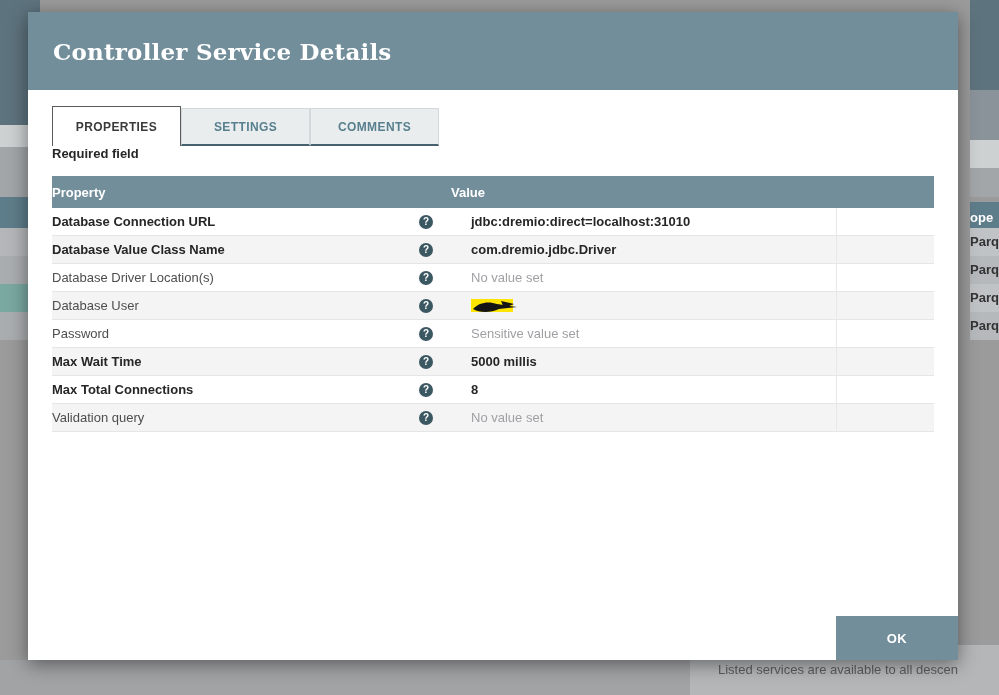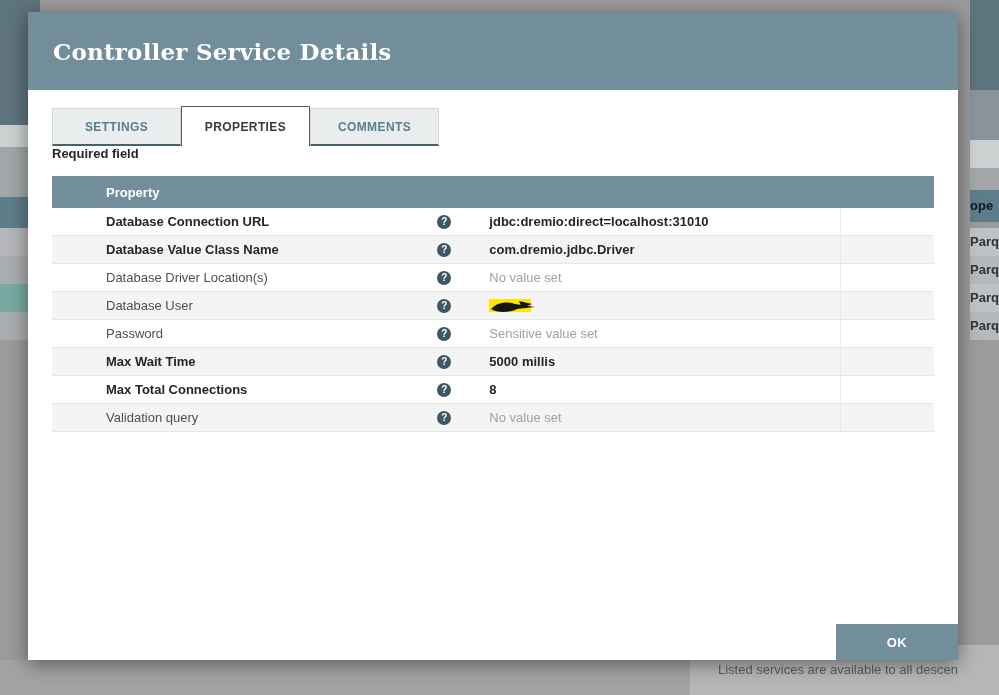--- a/index.html
+++ b/index.html
@@ -19,22 +19,22 @@
   #bgL4 { left:0; top:197px; width:40px; height:31px; background:#5e7d8a; }
   #bgL5 { left:0; top:228px; width:40px; height:28px; background:#b4b6b9; }
   #bgL6 { left:0; top:256px; width:40px; height:28px; background:#aaadaf; }
   #bgL7 { left:0; top:284px; width:40px; height:28px; background:#7aa9a2; }
   #bgL8 { left:0; top:312px; width:40px; height:28px; background:#aaadaf; }
 
   #bgR1 { left:970px; top:0;    width:29px; height:90px; background:#5d737e; }
   #bgR2 { left:970px; top:90px;  width:29px; height:50px; background:#8b939a; }
   #bgR3 { left:970px; top:140px; width:29px; height:28px; background:#cdd1d2; }
   #bgR4 { left:970px; top:168px; width:29px; height:29px; background:#a3a6a8; }
-  #bgScope { left:970px; top:190px; width:29px; height:32px; background:#5e7d8a;
-             color:#0f172a; font-weight:bold; font-size:13px; line-height:31px; overflow:hidden; white-space:nowrap; }
+  #bgScope { left:970px; top:202px; width:29px; height:32px; background:#5e7d8a;
+             color:#ffffff; font-weight:bold; font-size:13px; line-height:31px; overflow:hidden; white-space:nowrap; }
   .bgRow { left:970px; width:29px; height:28px; color:#333; font-weight:600; font-size:13px;
            line-height:28px; overflow:hidden; white-space:nowrap; }
   #bgRow0 { top:228px; background:#c0c3c5; }
   #bgRow1 { top:256px; background:#b6b9bb; }
   #bgRow2 { top:284px; background:#c0c3c5; }
   #bgRow3 { top:312px; background:#b6b9bb; }
 
   #bgBottomBand  { left:0;   top:660px; width:999px; height:35px; background:#a2a3a5; }
   #bgBottomLight { left:690px; top:645px; width:309px; height:50px; background:#b4b6b8; }
   #bgFooterText  { left:718px; top:662px; font-size:13px; color:#5c5c5c; white-space:nowrap; z-index:1; }
@@ -69,21 +69,21 @@
 
   .required-field { font-size:13px; font-weight:bold; color:#262626; }
 
   
   .props-table { margin-top:15px; width:882px; }
   .t-header {
     display:flex; height:32px; background:#728e9b; color:#fff;
     font-size:13px; font-weight:bold; align-items:center;
   }
   .cell { overflow:hidden; }
-  .prop-cell  { width:393px; padding-left:22px; display:flex; align-items:center; justify-content:space-between; padding-right:12px;margin-left:32px; }
+  .prop-cell  { width:393px; padding-left:0; display:flex; align-items:center; justify-content:space-between; padding-right:12px; }
   .value-cell { width:391px; padding-left:6px; display:flex; align-items:center; }
   .extra-cell { width:98px; height:100%; }
   .prop-row {
     display:flex; height:28px; align-items:center; background:#ffffff;
     border-bottom:1px solid #e6e6e6; font-size:13px; cursor:default;
   }
   .prop-row:nth-child(even) { background:#f4f4f4; }
   .prop-row .extra-cell { border-left:1px solid #e8e8e8; }
   .prop-name { color:#4e4e4e; }
   .prop-row.required .prop-name { font-weight:bold; color:#262626; }
@@ -91,21 +91,21 @@
   .prop-value.unset { font-weight:normal; color:#a0a0a4; }
   .help-icon {
     width:14px; height:14px; border-radius:50%; background:#3b5762; color:#ffffff;
     font-size:10px; font-weight:bold; line-height:14px; text-align:center;
     flex:0 0 14px; cursor:pointer;
   }
   .redacted { display:none; line-height:0; }
 
   
   .ok-button {
-    position:absolute; right:0; bottom:0; width:122px; height:36px;
+    position:absolute; right:0; bottom:0; width:122px; height:44px;
     background:#728e9b; color:#ffffff; font-size:13px; font-weight:bold; letter-spacing:0.5px;
     display:flex; align-items:center; justify-content:center; cursor:pointer;
   }
 </style>
 </head>
 <body>
 
 <div class="stage">
 
   <div class="bgseg" id="bgL1"></div>
@@ -131,30 +131,31 @@
   <div class="bgseg" id="bgBottomLight"></div>
   <div class="bgseg" id="bgFooterText">Listed services are available to all descen</div>
 
   <div class="modal">
     <div class="modal-header">
       <div class="modal-title">Controller Service Details</div>
     </div>
 
     <div class="modal-body">
       <div class="tabs">
+        <div class="tab active">PROPERTIES</div>
         <div class="tab">SETTINGS</div>
-        <div class="tab active">PROPERTIES</div>
         <div class="tab">COMMENTS</div>
       </div>
 
       <div class="required-field">Required field</div>
 
       <div class="props-table">
         <div class="t-header">
           <div class="cell prop-cell">Property</div>
+          <div class="cell value-cell">Value</div>
           <div class="cell extra-cell"></div>
         </div>
         <div>
             <div class="prop-row required">
     <div class="cell prop-cell">
       <span class="prop-name">Database Connection URL</span>
       <span class="help-icon">?</span>
     </div>
     <div class="cell value-cell">
       <span class="prop-value">jdbc:dremio:direct=localhost:31010</span>

